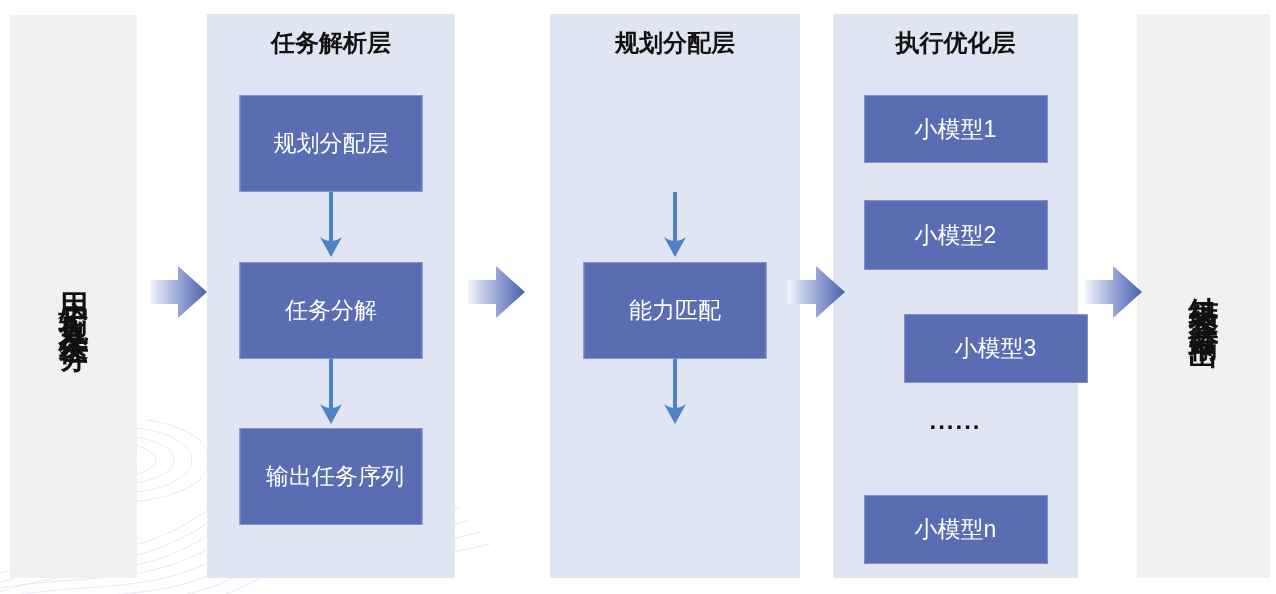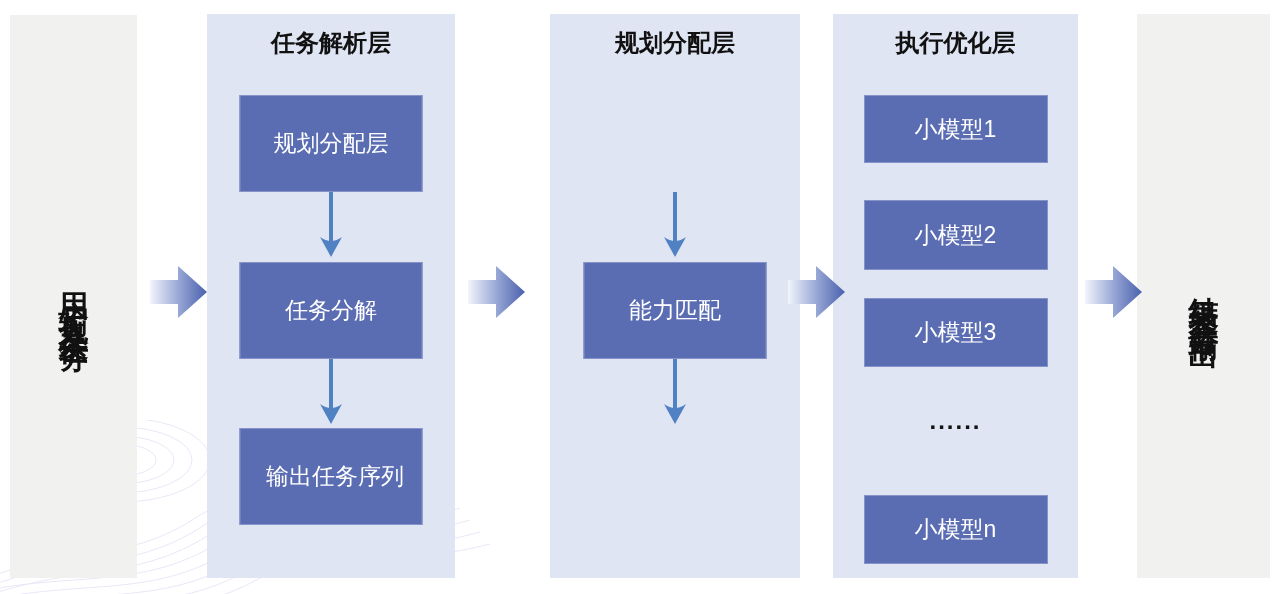--- a/index.html
+++ b/index.html
@@ -52,21 +52,21 @@
     display:flex;align-items:center;justify-content:center;
     color:var(--box-text,#ffffff);font-size:23px;
     text-align:center;white-space:nowrap;
   }
   .row1{top:81px;height:97px;}
   .row2{top:248px;height:97px;}
   .row3{top:414px;height:97px;padding-left:8px;}
   .small{width:184px;}
   .srow1{top:81px;height:68px;}
   .srow2{top:186px;height:70px;}
-  .srow3{top:284px;height:69px;}
+  .srow3{top:300px;height:69px;margin-left:40px;}
   .srowN{top:444px;height:69px;margin-top:37px;}
 
   .ellipsis{
     position:absolute;left:0;top:390px;width:100%;height:34px;
     text-align:center;font-size:24px;font-weight:700;letter-spacing:2px;
     color:#111;line-height:34px;
   }
 
   
   .down-arrow{position:absolute;left:50%;transform:translateX(-50%);width:26px;height:66px;}

